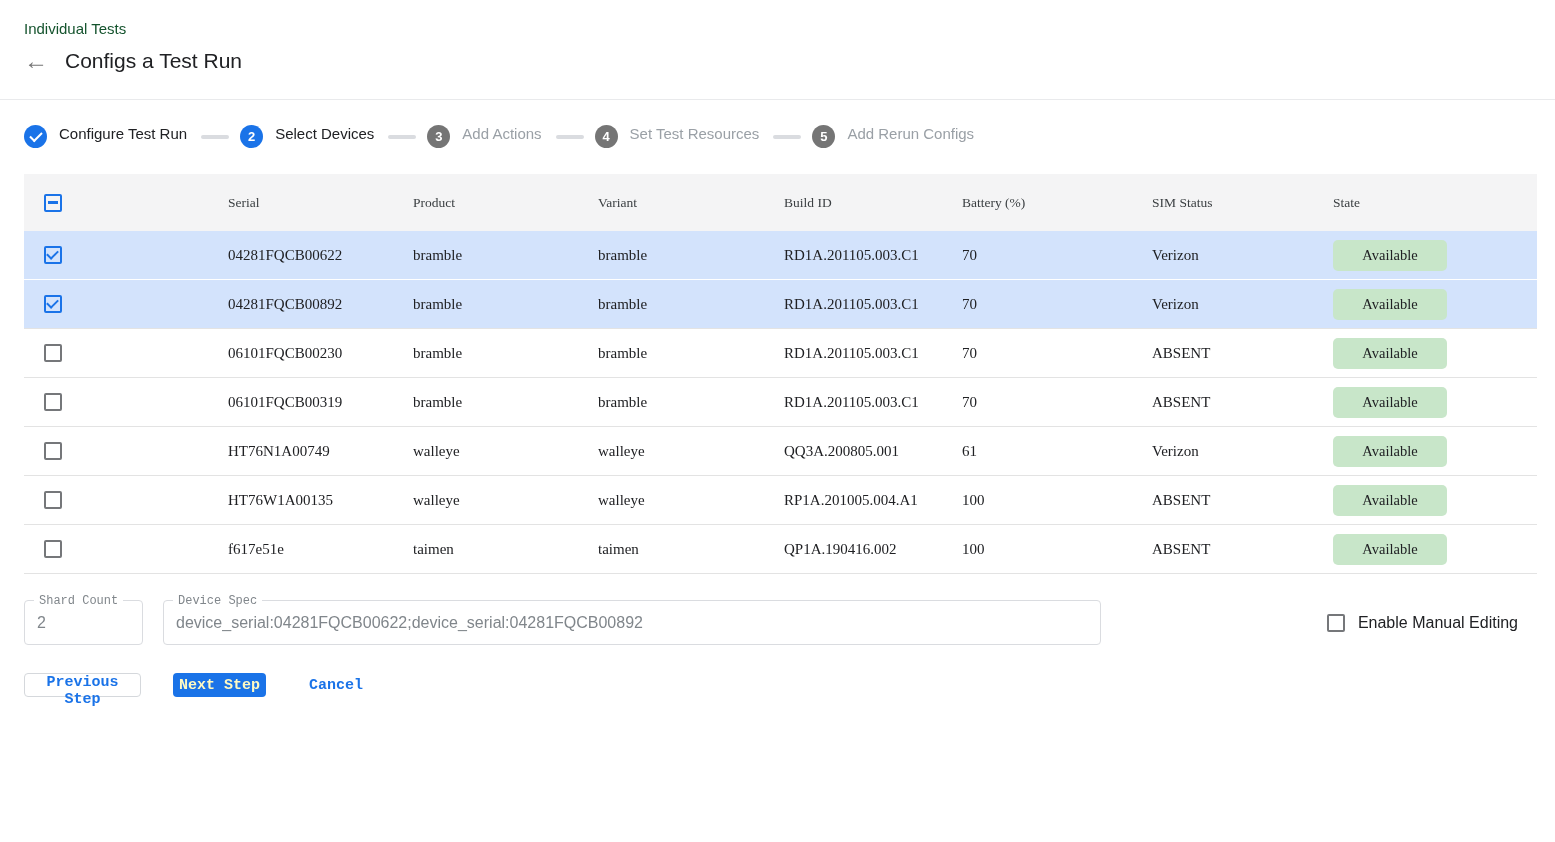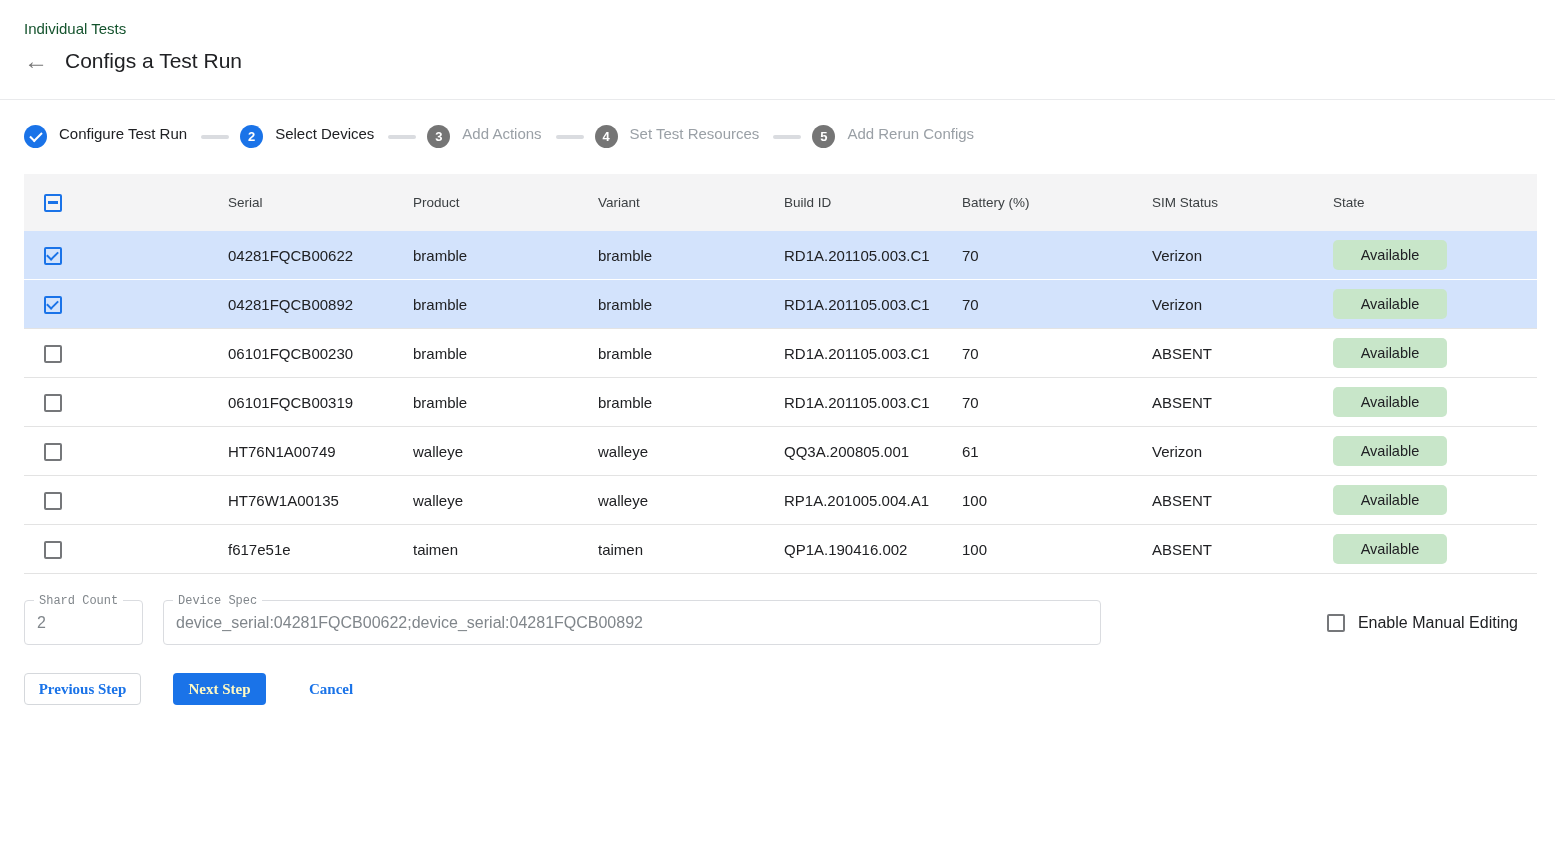--- a/index.html
+++ b/index.html
@@ -24,21 +24,21 @@
   .step.completed .circle::after { content:''; width:10px; height:5px;
     border-left:2px solid #fff; border-bottom:2px solid #fff; transform:rotate(-45deg); margin-top:-3px; }
   .step .slabel { margin-left:12px; font-size:15px; color:#202124; white-space:nowrap; }
   .step.pending .slabel { color:#9aa0a6; }
   .connector { width:28px; height:4px; background:#dadce0; border-radius:2px; margin:0 11px 0 14px; flex:none; }
 
   
   .dtable { margin:26px 18px 0 24px; }
   .thead, .trow { display:grid;
     grid-template-columns:204px 185px 185px 186px 178px 190px 181px 1fr;
-    align-items:center; }
+    align-items:center;font-family:Liberation Serif, serif; }
   .thead { height:57px; background:var(--header-bg); font-size:13.5px; color:#3c4043; }
   .trow { height:49px; font-size:15px; border-bottom:1px solid var(--divider); background:#fff; }
   .trow.selected { background:var(--selected-row-bg); }
   .cb-cell { padding-left:20px; }
   .chip { display:inline-block; width:114px; padding:7px 0; text-align:center;
     background:var(--chip-bg); border-radius:5px; font-size:14.5px; color:#202124; }
 
   
   .checkbox { width:18px; height:18px; border:2px solid #75777a; border-radius:2px;
     display:inline-block; position:relative; cursor:pointer; vertical-align:middle; }
@@ -55,22 +55,22 @@
     font-size:12px; color:#80868b; white-space:nowrap;font-family:Liberation Mono, monospace; }
   .field input { border:none; outline:none; background:transparent; width:100%; height:100%;
     padding:0 12px; font-size:16px; color:#80868b; font-family:inherit; }
   .field.shard { width:119px; }
   .field.spec { width:938px; margin-left:20px; }
   .manual { display:flex; align-items:center; margin-left:auto; cursor:pointer;justify-content:center; }
   .manual .mlabel { margin-left:13px; font-size:16px; color:#202124; }
 
   
   .actions { display:flex; align-items:center; margin:28px 0 0 24px; }
-  .btn { height:32px; border-radius:4px; font-size:15px; font-weight:bold;
-    font-family:Liberation Serif, serif; cursor:pointer; }
+  .btn { height:24px; border-radius:4px; font-size:15px; font-weight:bold;
+    font-family:Liberation Mono, monospace; cursor:pointer; }
   .btn.outline { width:117px; background:#fff; border:1px solid #d5d8dc; color:var(--primary); }
   .btn.fill { width:93px; background:var(--primary); border:none; color:#fef9c3; margin-left:32px; }
   .btn.textbtn { background:none; border:none; color:var(--primary); margin-left:35px; padding:0 8px; }
 </style>
 </head>
 <body>
 
 <div class="top">
   <div class="breadcrumb">Individual Tests</div>
   <div class="title-row">

